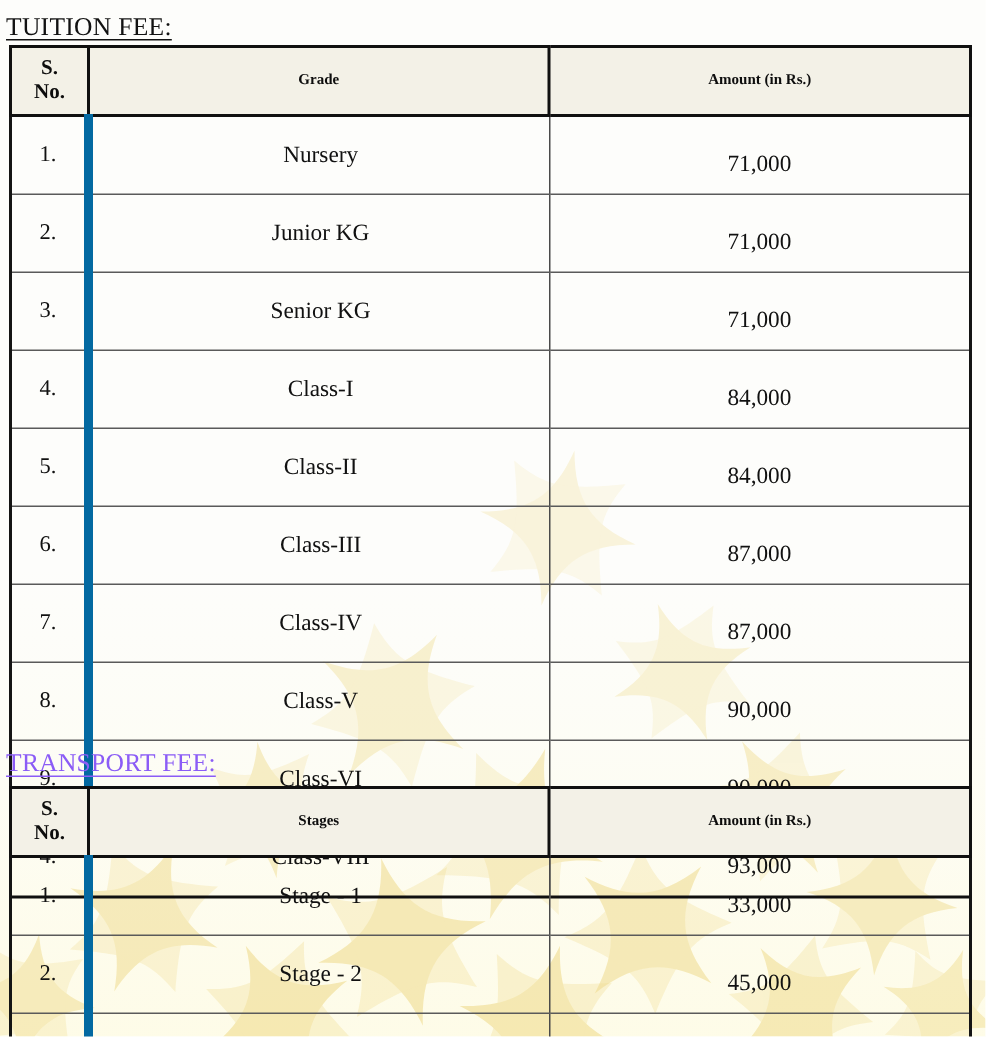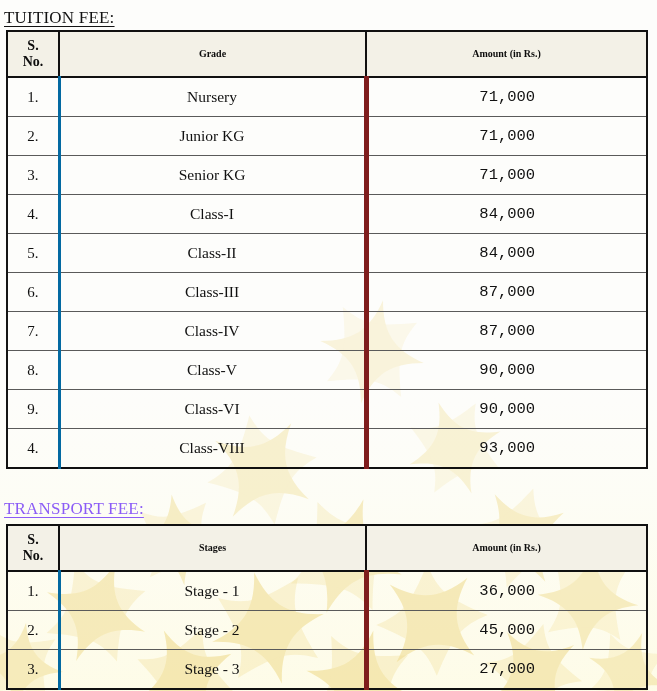--- a/index.html
+++ b/index.html
@@ -93,28 +93,27 @@
     color: #111111;
     text-align: center;
     vertical-align: middle;
     background: transparent;
   }
   .fee-table tbody td.cell-sno {
     border-right: 1px solid #4a4a4a;
     font-size: 15px;
   }
   .fee-table tbody td.cell-label {
-    border-left: 3px solid #0369a1;
+    border-left: 6px solid #0369a1;
     border-right: 1px solid #4a4a4a;
   }
   .fee-table tbody td.cell-amount {
-    border-left: 5px solid #7f1d1d;
-    padding-top: 0;       
+    border-left: 1px solid #7f1d1d;
+    padding-top: 13px;       
     vertical-align: middle;
-    font-family: Liberation Mono, monospace;
   }
   .fee-table tbody tr:last-child td {
     border-bottom: 2px solid #101010;
   }
   .fee-table tbody tr:first-child td {
     border-top: 2px solid #101010;
   }
 
   
   .fee-table thead th::after { content: ""; }
@@ -237,21 +236,21 @@
         <span>No.</span>
       </th>
       <th>Stages</th>
       <th>Amount (in Rs.)</th>
     </tr>
   </thead>
   <tbody id="transport-body">
       <tr>
         <td class="cell-sno">1.</td>
         <td class="cell-label">Stage - 1</td>
-        <td class="cell-amount">36,000</td>
+        <td class="cell-amount">33,000</td>
       </tr>
       <tr>
         <td class="cell-sno">2.</td>
         <td class="cell-label">Stage - 2</td>
         <td class="cell-amount">45,000</td>
       </tr>
       <tr>
         <td class="cell-sno">3.</td>
         <td class="cell-label">Stage - 3</td>
         <td class="cell-amount">27,000</td>

